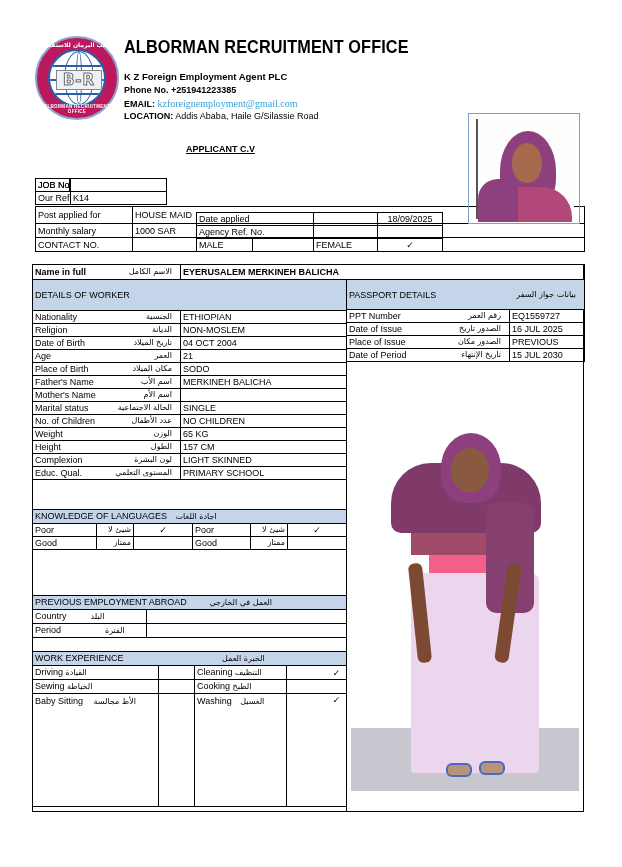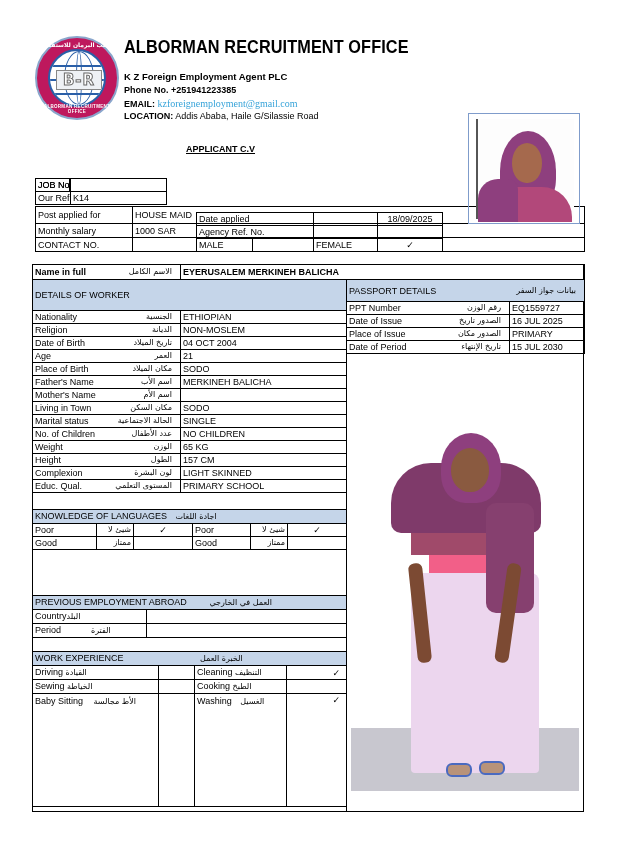--- a/index.html
+++ b/index.html
@@ -269,29 +269,20 @@
           <div class="lblcell">
             <span>Mother's Name</span>
             <span class="ar">اسم الأم</span>
           </div>
         </td>
         <td></td>
       </tr>
   <tr>
         <td>
           <div class="lblcell">
-            <span>Living in Town</span>
-            <span class="ar">مكان السكن</span>
-          </div>
-        </td>
-        <td>SODO</td>
-      </tr>
-  <tr>
-        <td>
-          <div class="lblcell">
             <span>Marital status</span>
             <span class="ar">الحالة الاجتماعية</span>
           </div>
         </td>
         <td>SINGLE</td>
       </tr>
   <tr>
         <td>
           <div class="lblcell">
             <span>No. of Children</span>
@@ -339,53 +330,53 @@
 </tbody>
   </table>
 
 <table style="left:346px; top:279px; width:238px;">
   <colgroup>
       <col style="width:163px">
       <col style="width:75px">
     </colgroup>
   <tbody>
       <tr>
-        <td colspan="2" class="hdr" style="height:22px">
+        <td colspan="2" class="hdr" style="height:30px">
           <div class="lblcell">
             <span>PASSPORT DETAILS</span>
             <span class="ar">بيانات جواز السفر</span>
           </div>
         </td>
       </tr>
   <tr>
         <td>
           <div class="lblcell">
             <span>PPT Number</span>
-            <span class="ar">رقم الوزن</span>
+            <span class="ar">رقم العمر</span>
           </div>
         </td>
         <td>EQ1559727</td>
       </tr>
   <tr>
         <td>
           <div class="lblcell">
             <span>Date of Issue</span>
             <span class="ar">الصدور تاريخ</span>
           </div>
         </td>
         <td>16 JUL 2025</td>
       </tr>
   <tr>
         <td>
           <div class="lblcell">
             <span>Place of Issue</span>
             <span class="ar">الصدور مكان</span>
           </div>
         </td>
-        <td>PRIMARY</td>
+        <td>PREVIOUS</td>
       </tr>
   <tr>
         <td>
           <div class="lblcell">
             <span>Date of Period</span>
             <span class="ar">تاريخ الإنتهاء</span>
           </div>
         </td>
         <td>15 JUL 2030</td>
       </tr>
@@ -450,43 +441,43 @@
       <col style="width:200px">
     </colgroup>
   <tbody>
       <tr>
         <td colspan="2" class="hdr" style="height:14px">
     <span>PREVIOUS EMPLOYMENT ABROAD</span>
     <span class="ar" style="margin-left:20px">العمل في الخارجي</span>
   </td>
       </tr>
   <tr>
-        <td><span>Country</span><span class="ar" style="">البلد</span></td>
+        <td><span>Country</span><span class="ar" style="margin-left:24px">البلد</span></td>
         <td></td>
       </tr>
   <tr>
-        <td><span>Period</span><span class="ar" style="margin-left:30px">الفترة</span></td>
+        <td><span>Period</span><span class="ar" style="margin-left:44px">الفترة</span></td>
         <td></td>
       </tr>
 </tbody>
   </table>
 
 <table style="left:32px; top:651px; width:314px;">
   <colgroup>
       <col style="width:126px">
       <col style="width:36px">
       <col style="width:92px">
       <col style="width:40px">
       <col style="width:20px">
     </colgroup>
   <tbody>
       <tr>
         <td colspan="5" class="hdr" style="height:14px">
     <span>WORK EXPERIENCE</span>
-    <span class="ar" style="margin-left:74px">الخبرة العمل</span>
+    <span class="ar" style="margin-left:96px">الخبرة العمل</span>
   </td>
       </tr>
   <tr>
     <td><span>Driving</span> <span class="ar">القيادة</span></td>
     <td class="c chk"></td>
     <td><span>Cleaning</span> <span class="ar">التنظيف</span></td>
     <td colspan="2" class="chk" style="text-align:right; padding-right:6px;">✓</td>
   </tr>
   <tr>
     <td><span>Sewing</span> <span class="ar">الخياطة</span></td>

